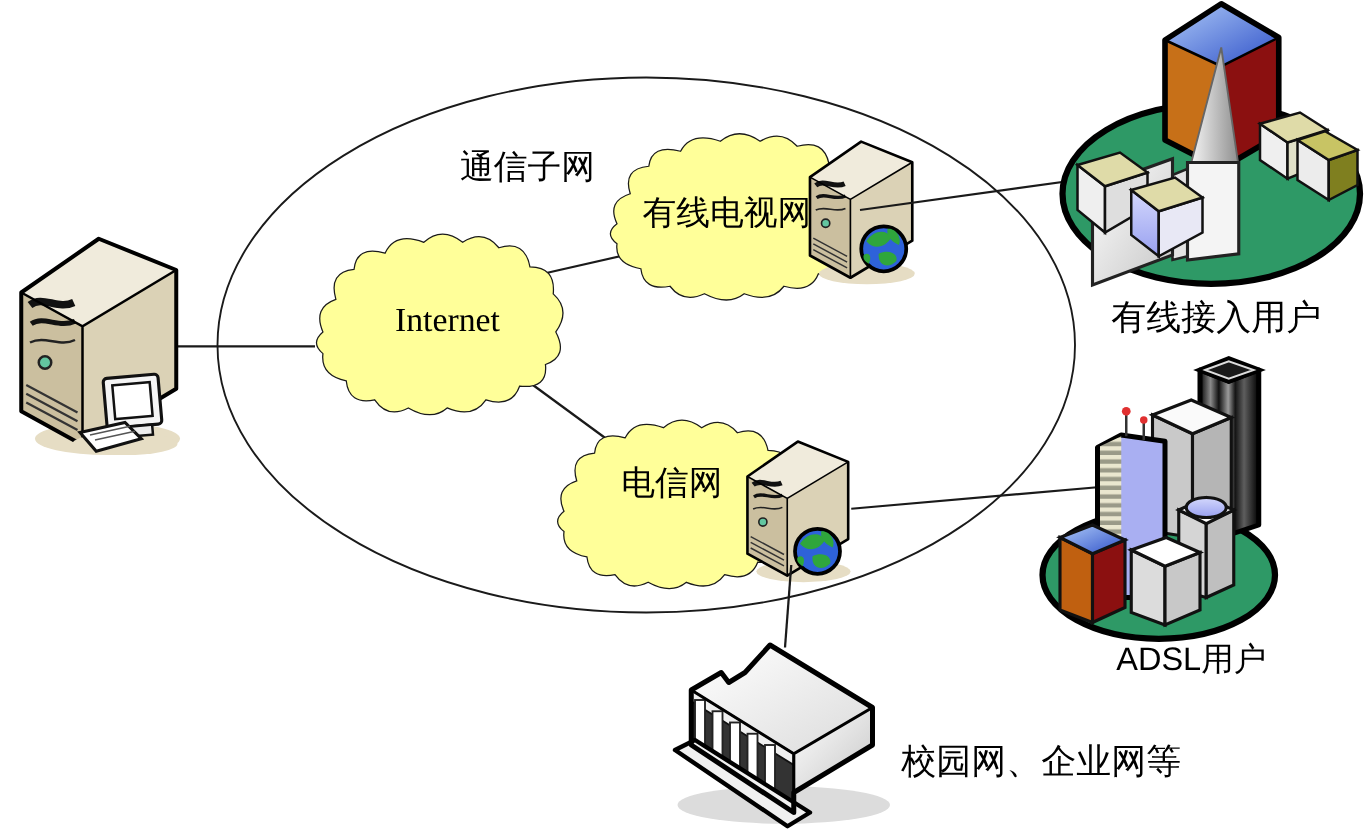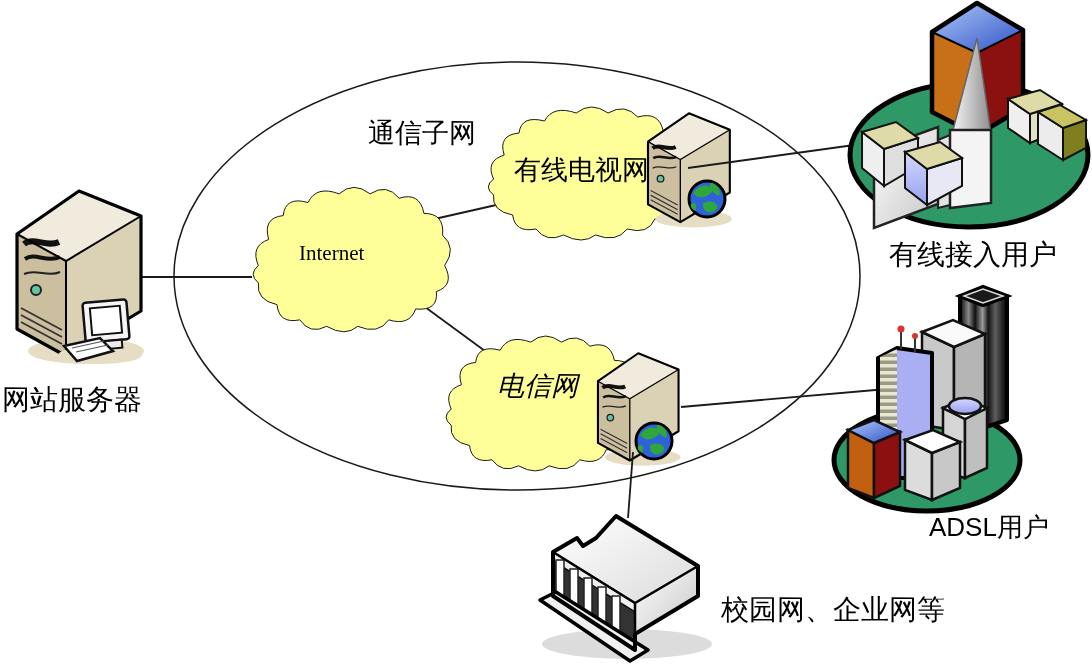--- a/index.html
+++ b/index.html
@@ -196,20 +196,19 @@
       <rect x="598" y="587" width="8" height="40"></rect>
       <rect x="612" y="596" width="8" height="40"></rect>
     </g>
     <polygon points="540,600 556,592 648,650 630,661" fill="#F0F0F0" stroke="#000" stroke-width="3.5" stroke-linejoin="round"></polygon>
     <path d="M553,552 L577,538 L583,546 L596,538 L616,516 L698,566 L698,596 L635,634 L635,650 L553,596 Z" fill="none" stroke="#000" stroke-width="4" stroke-linejoin="round"></path>
     <path d="M553,552 L635,603 L698,566 M635,603 L635,650" fill="none" stroke="#000" stroke-width="2.5"></path>
   </g>
 </svg>
 
 <div class="lbl serif" style="left:368px;top:120px;font-size:27px;">通信子网</div>
-<div class="lbl serif" style="left:299px;top:243px;font-size:21px;">Internet</div>
+<div class="lbl serif" style="left:316px;top:243px;font-size:27px;">Internet</div>
 <div class="lbl serif" style="left:514px;top:157px;font-size:27px;text-align:center;">有线电视网</div>
-<div class="lbl serif" style="left:497px;top:373px;font-size:27px;font-style:italic;">电信网</div>
-<div class="lbl serif" style="left:2px;top:386px;font-size:28px;">网站服务器</div>
+<div class="lbl serif" style="left:497px;top:373px;font-size:27px;">电信网</div>
 <div class="lbl serif" style="left:889px;top:241px;font-size:28px;">有线接入用户</div>
-<div class="lbl sans" style="left:893px;top:514px;font-size:26px;margin-left:36px;">ADSL用户</div>
+<div class="lbl sans" style="left:893px;top:514px;font-size:26px;">ADSL用户</div>
 <div class="lbl serif" style="left:721px;top:596px;font-size:28px;">校园网、企业网等</div>
 </div>
 
 </body></html>

